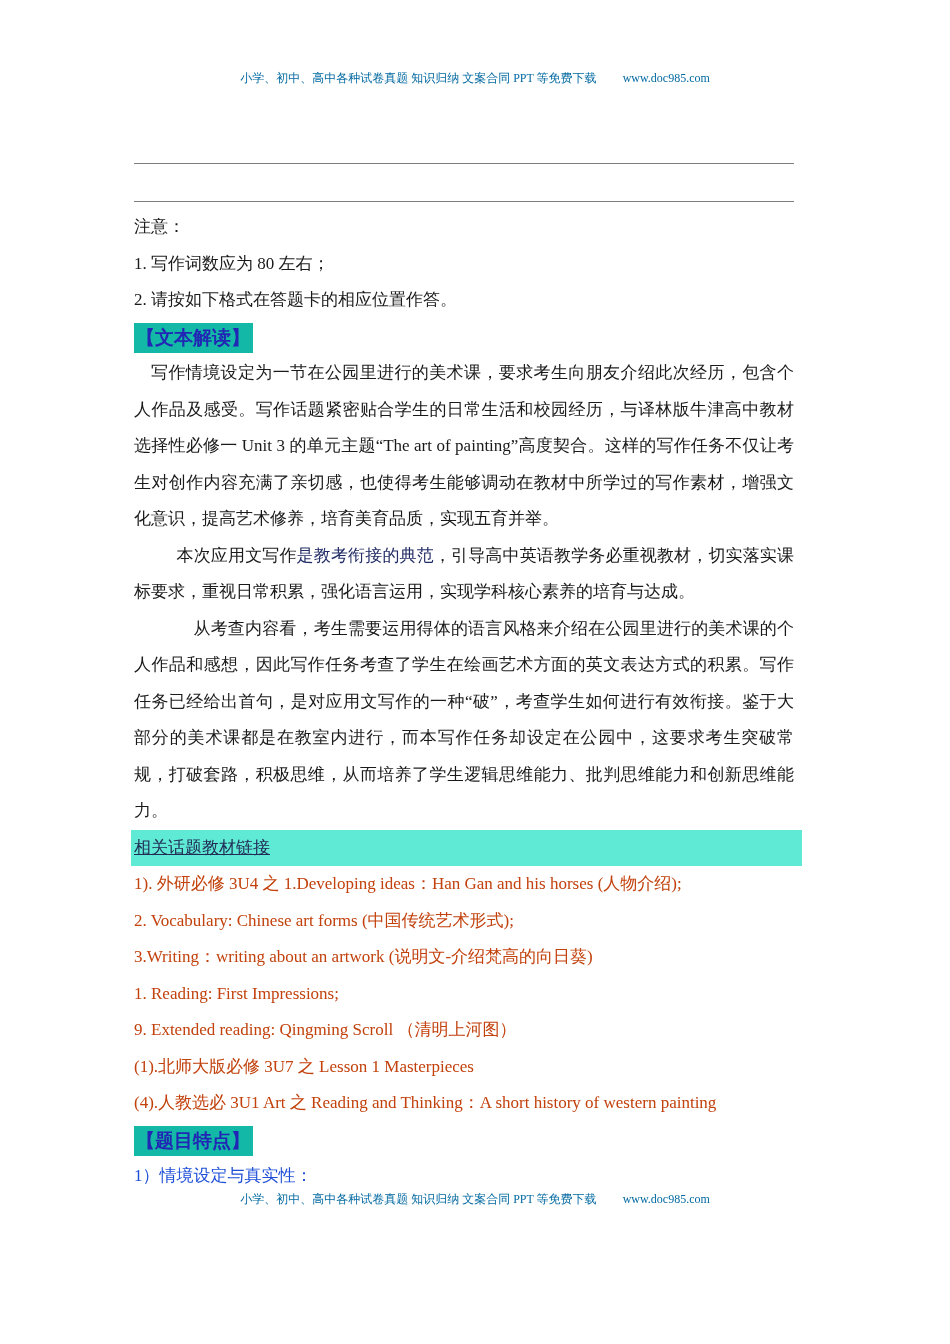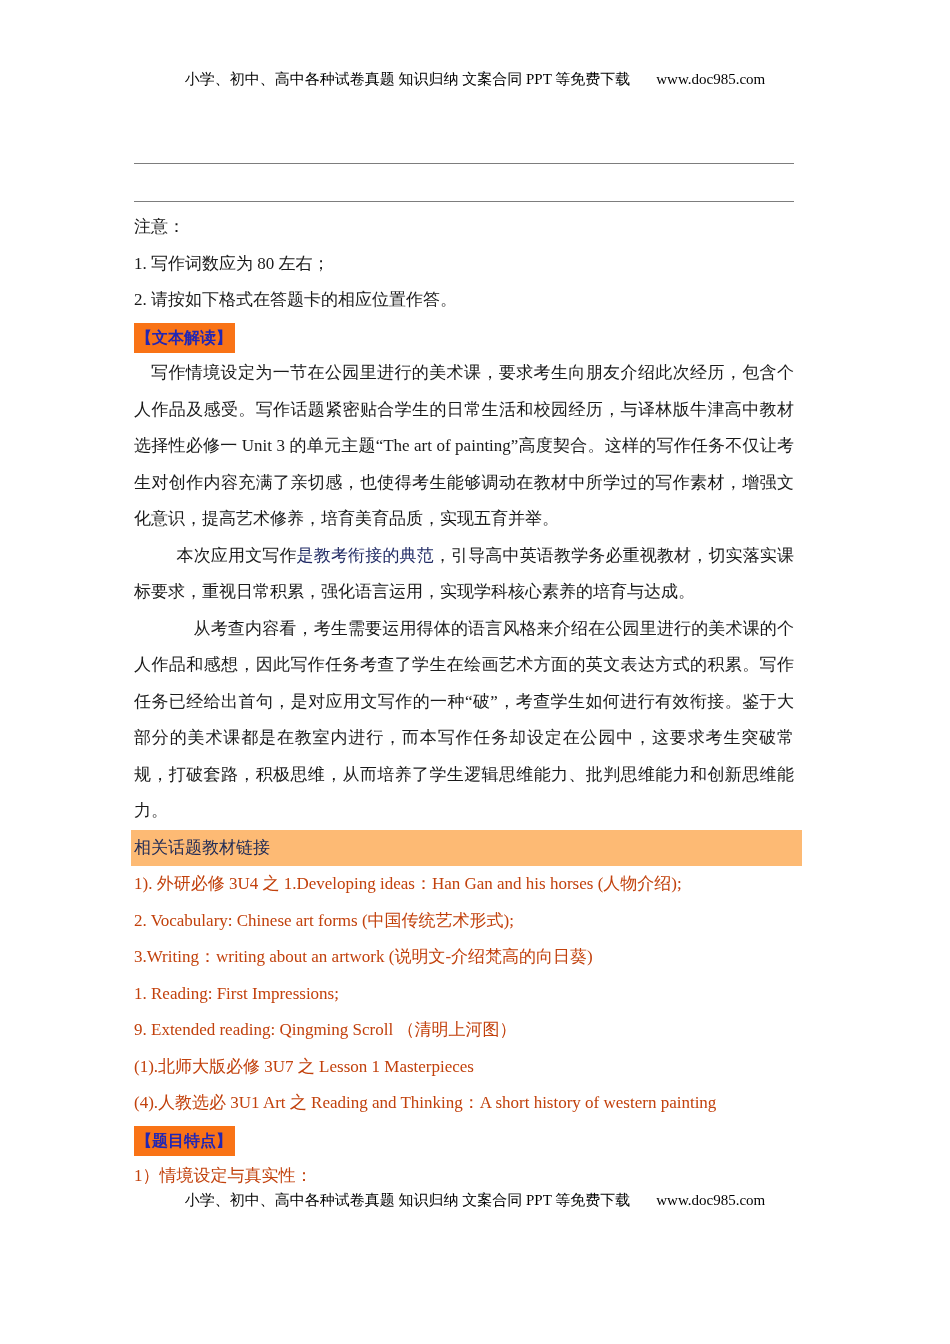--- a/index.html
+++ b/index.html
@@ -8,21 +8,21 @@
     background:#ffffff;
     font-family:"Liberation Serif","DejaVu Serif",serif;
     color:#1a1a1a;
     position:relative;
     overflow:hidden;
   }
   .page{position:relative;width:950px;height:1344px;}
   .hf{
     position:absolute;left:0;right:0;
     text-align:center;
-    font-size:15px;color:#000000;
+    font-size:12px;color:#0369a1;
     white-space:nowrap;
   }
   .hf .hf-text{margin-right:26px;}
   .header{top:70px;}
   .footer{top:1191px;}
   .content{
     position:absolute;left:134px;top:0;width:660px;
   }
   .rule{height:0;border-top:1px solid #7d7d7d;}
   .rule1{margin-top:163px;}
@@ -30,41 +30,42 @@
   .flow{
     margin-top:7px;
     font-size:17px;
     line-height:36.5px;
     text-align:justify;
   }
   .line{white-space:nowrap;}
   .heading-line{line-height:36.5px;}
   .hl{
     display:inline-block;
-    background:#f97316;
+    background:#14b8a6;
     color:#2126b5;
     font-weight:bold;
-    font-size:16px;
+    font-size:19px;
     line-height:27px;
     padding:1px 3px 2px 2px;
     vertical-align:middle;
   }
   .para{margin:0;text-align:justify;}
   .p1{text-indent:1em;}
   .p2{text-indent:3.5em;}
   .p3{text-indent:2.5em;}
   .blue{color:#222c66;}
   .link-header{
-    background:#fdba74;
+    background:#5eead4;
     color:#222c56;
     margin-left:-3px;padding-left:3px;
     margin-right:-8px;
+    text-decoration:underline;
   }
   .link-item{color:#c2410c;}
-  .feature-item{color:#c2410c;}
+  .feature-item{color:#1d4ed8;}
 </style>
 </head>
 <body>
 
 <div class="page">
 
   <div class="hf header">
     <span class="hf-text">小学、初中、高中各种试卷真题  知识归纳  文案合同  PPT 等免费下载</span><span class="hf-url">www.doc985.com</span>
   </div>
 

